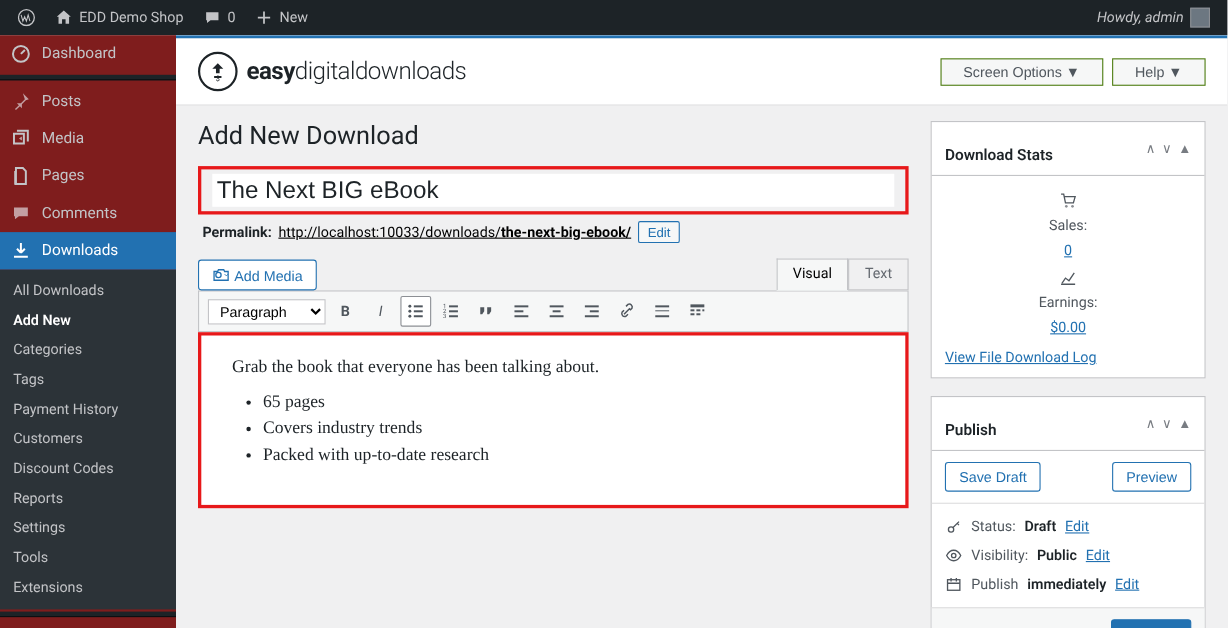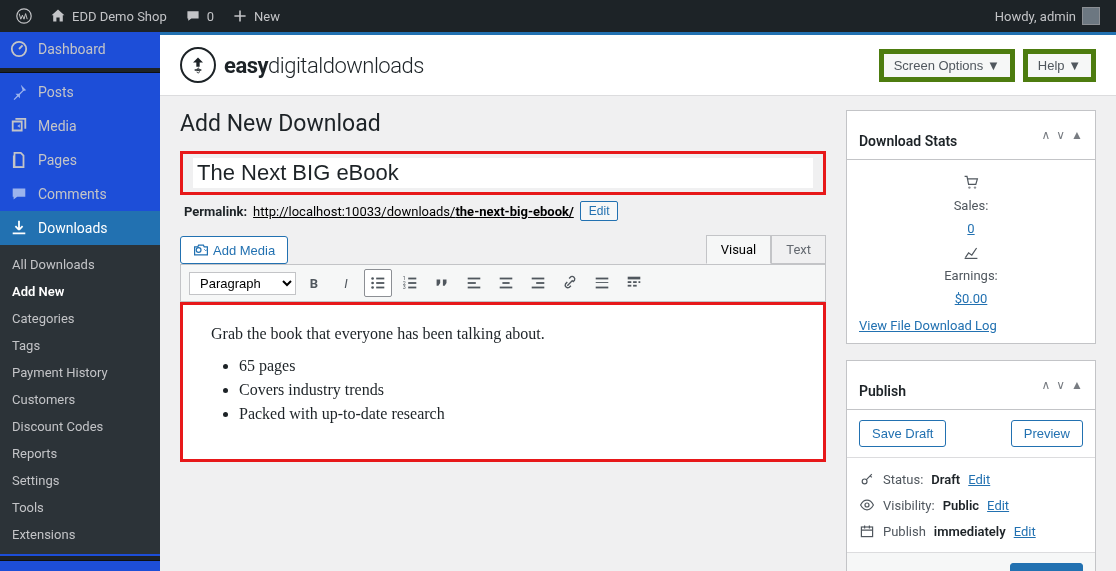--- a/index.html
+++ b/index.html
@@ -1,49 +1,49 @@
 <!DOCTYPE html>
 <html><head>
 <meta charset="utf-8">
 <style>
 * { box-sizing: border-box; margin: 0; padding: 0; }
 body { font-family: -apple-system, BlinkMacSystemFont, "Segoe UI", Roboto, sans-serif; font-size: 13px; color: #3c434a; background: #f0f0f1; width: 1116px; height: 571px; overflow: hidden; }
 
 
 .adminbar { height: 32px; background: #1d2327; color: #c3c4c7; display: flex; align-items: center; padding: 0 8px; font-size: 13px; }
 .adminbar .left { display: flex; align-items: flex-end; gap: 2px; }
-.adminbar .right { margin-left: auto; display: flex; align-items: center; gap: 8px; }
+.adminbar .right { margin-left: auto; display: flex; align-items: center; gap: 8px; font-style: italic; }
 .adminbar-item { display: flex; align-items: center; gap: 6px; padding: 0 8px; height: 32px; cursor: pointer; }
 .adminbar svg { width: 16px; height: 16px; fill: #c3c4c7; }
 .avatar-box { width: 18px; height: 18px; background: #6c7781; border: 1px solid #8c8f94; }
 
 
 .wrap-all { display: flex; height: calc(571px - 32px); }
-.sidebar { width: 160px; background: #1d4ed8; color: #c3c4c7; font-size: 14px; }
+.sidebar { width: 160px; background: #7f1d1d; color: #c3c4c7; font-size: 14px; }
 .menu-item { display: flex; align-items: center; gap: 10px; padding: 8px 10px; cursor: pointer; }
 .menu-item svg { width: 18px; height: 18px; fill: rgba(240,246,252,0.6); }
 .menu-item.current { background: #2271b1; color: #fff; position: relative; }
 .menu-item.current svg { fill: #fff; }
 .menu-item.current::after { content: ""; position: absolute; right: -8px; top: 50%; transform: translateY(-50%); border: 8px solid transparent; border-right-color: #f0f0f1; }
 .submenu { background: #2c3338; padding: 6px 0; }
 .submenu-item { padding: 6px 12px; color: #c3c4c7; cursor: pointer; font-size: 13px; }
 .submenu-item.current { color: #fff; font-weight: 600; }
 .sep { height: 5px; background: #1d2327; border-bottom: 1px solid #0c0f12; margin: 2px 0; }
 
 
 .content { flex: 1; display: flex; flex-direction: column; background: #f0f0f1; overflow: hidden; }
 .blue-line { height: 3px; background: #2271b1; }
 .header-row { background: #fff; display: flex; align-items: center; padding: 12px 20px; border-bottom: 1px solid #dcdcde; }
 .brand-logo { width: 36px; height: 36px; border: 2px solid #1d2327; border-radius: 50%; display: flex; align-items: center; justify-content: center; margin-right: 8px; }
 .brand-logo svg { width: 20px; height: 20px; fill: #1d2327; }
 .brand-text { font-size: 22px; letter-spacing: -0.5px; color: #1d2327; }
 .brand-text .light { font-weight: 300; }
 .brand-text .bold { font-weight: 700; }
 .header-buttons { margin-left: auto; display: flex; gap: 8px; }
-.hdr-btn { background: #f6f7f7; border: 5px solid #4d7c0f; padding: 4px 10px; font-size: 13px; color: #50575e; cursor: pointer; }
+.hdr-btn { background: #f6f7f7; border: 1px solid #4d7c0f; padding: 4px 20px; font-size: 13px; color: #50575e; cursor: pointer; }
 
 .main-area { padding: 14px 20px; flex: 1; display: flex; gap: 20px; overflow: hidden; }
 .main-left { flex: 1; }
 .main-right { width: 250px; }
 
 .page-title { font-size: 23px; font-weight: 400; color: #1d2327; margin-bottom: 14px; }
 
 .title-box { border: 3px solid #e7181a; padding: 4px 10px; margin-bottom: 6px; }
 .title-input { width: 100%; border: none; font-size: 22px; padding: 2px 4px; color: #1d2327; outline: none; background: #fff; }
 

